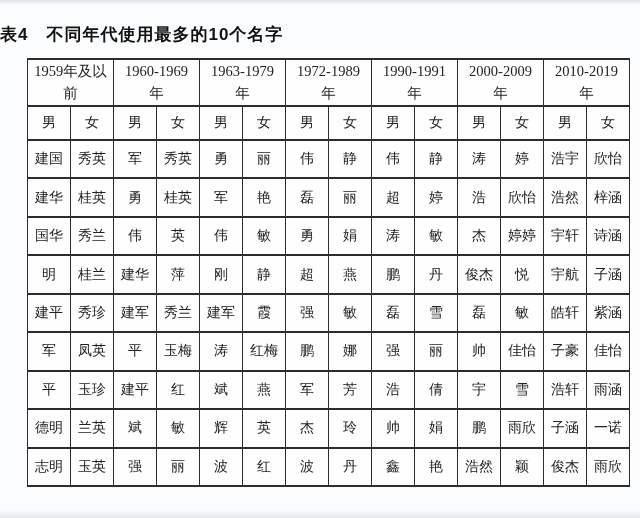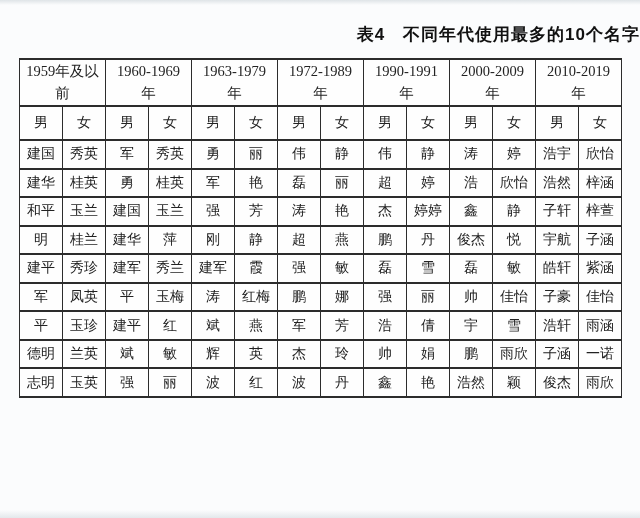--- a/index.html
+++ b/index.html
@@ -8,27 +8,27 @@
     font-family:"Liberation Serif","DejaVu Serif",serif;
     color:#242424;
     background:#fbfcfd;
     overflow:hidden;
   }
   .page { position:relative; width:640px; height:518px;
     background:linear-gradient(180deg,#dfe4e7 0px,#fbfcfd 5px,#fbfcfd 510px,#e3e8eb 518px);
   }
   .page-title {
     position:absolute; top:23px; left:0; width:640px;
-    text-align:right;
+    text-align:left;
     font-family:"Liberation Sans","DejaVu Sans",sans-serif;
     font-weight:bold; font-size:17px; letter-spacing:1px; color:#111;
   }
   table.names {
-    position:absolute; left:19px; top:58px;
-    width:603px; height:340px;
+    position:absolute; left:27px; top:58px;
+    width:603px; height:429px;
     border-collapse:collapse; table-layout:fixed;
     background:#fefefe;
   }
   table.names col { width:43px; }
   th,td {
     border-left:1.5px solid #2c2c2c;
     border-right:1.5px solid #2c2c2c;
     border-top:2px solid #2c2c2c;
     border-bottom:2px solid #2c2c2c;
     text-align:center; vertical-align:middle;
@@ -143,34 +143,34 @@
       <td>磊</td>
       <td>丽</td>
       <td>超</td>
       <td>婷</td>
       <td>浩</td>
       <td>欣怡</td>
       <td>浩然</td>
       <td>梓涵</td>
     </tr>
     <tr>
-      <td>和平</td>
-      <td>玉兰</td>
-      <td>建国</td>
-      <td>玉兰</td>
-      <td>强</td>
-      <td>芳</td>
+      <td>国华</td>
+      <td>秀兰</td>
+      <td>伟</td>
+      <td>英</td>
+      <td>伟</td>
+      <td>敏</td>
+      <td>勇</td>
+      <td>娟</td>
       <td>涛</td>
-      <td>艳</td>
+      <td>敏</td>
       <td>杰</td>
       <td>婷婷</td>
-      <td>鑫</td>
-      <td>静</td>
-      <td>子轩</td>
-      <td>梓萱</td>
+      <td>宇轩</td>
+      <td>诗涵</td>
     </tr>
     <tr>
       <td>明</td>
       <td>桂兰</td>
       <td>建华</td>
       <td>萍</td>
       <td>刚</td>
       <td>静</td>
       <td>超</td>
       <td>燕</td>

